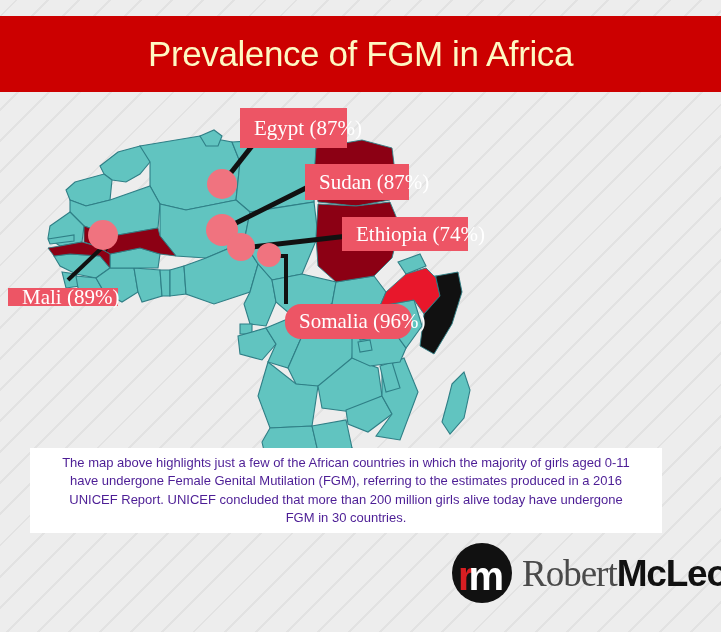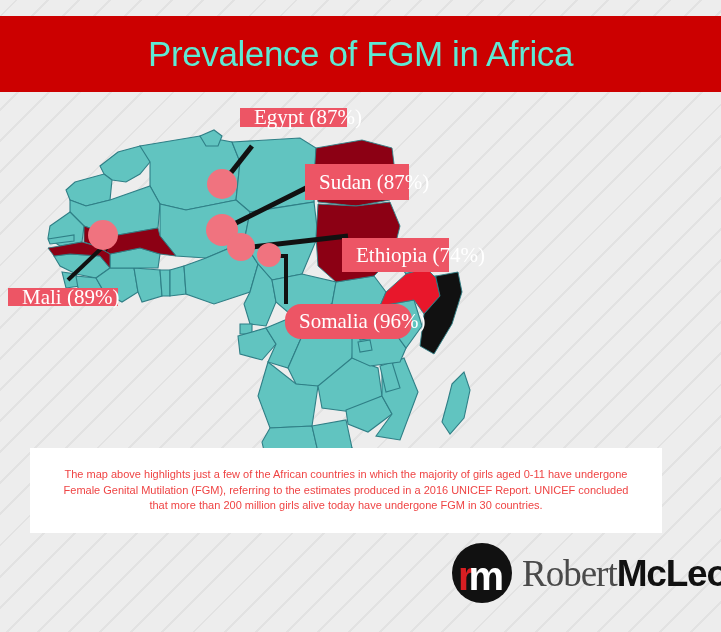--- a/index.html
+++ b/index.html
@@ -18,21 +18,21 @@
        #e2e2e2 20px, #e2e2e2 22px);
   }
 
   
   #header-bar{
     position:absolute;left:0;top:16px;width:721px;height:76px;
     background:#cc0000;
     display:flex;align-items:center;justify-content:center;
   }
   #header-title{
-    color:#5eead4;
+    color:#fef9c3;
     font-family:"Liberation Sans", sans-serif;
     font-size:35px;
     font-weight:400;
     letter-spacing:-0.4px;
     white-space:nowrap;
   }
 
   
   #map-wrap{position:absolute;left:0;top:96px;width:721px;height:360px;}
   #africa-svg{display:block;width:721px;height:360px;}
@@ -43,36 +43,36 @@
     background:#ed5565;
     color:#ffffff;
     font-family:"Liberation Serif", serif;
     font-size:21px;
     line-height:1;
     display:flex;align-items:center;
     padding:0 14px;
     white-space:nowrap;
     box-sizing:border-box;
   }
-  #callout-egypt   {left:240px;top:108px;width:107px;height:19px;}
+  #callout-egypt   {left:240px;top:108px;width:107px;height:40px;}
   #callout-sudan   {left:305px;top:164px;width:104px;height:36px;}
-  #callout-ethiopia{left:342px;top:238px;width:107px;height:34px;}
+  #callout-ethiopia{left:342px;top:217px;width:126px;height:34px;}
   #callout-somalia {left:285px;top:304px;width:127px;height:35px;border-radius:16px;}
   #callout-mali    {left:8px;  top:288px;width:110px;height:18px;}
 
   
   #caption-box{
     position:absolute;left:30px;top:448px;width:632px;height:85px;
     background:#ffffff;
     display:flex;align-items:center;justify-content:center;
   }
   #caption-text{
-    color:#ef4444;
-    font-family:"Liberation Sans", sans-serif;
-    font-size:11px;
+    color:#4c1d95;
+    font-family:"Liberation Sans", sans-serif;
+    font-size:13px;
     line-height:1.42;
     text-align:center;
     padding:0 24px;
   }
 
   
   #logo{
     position:absolute;left:452px;top:542px;height:62px;
     display:flex;align-items:center;
   }

